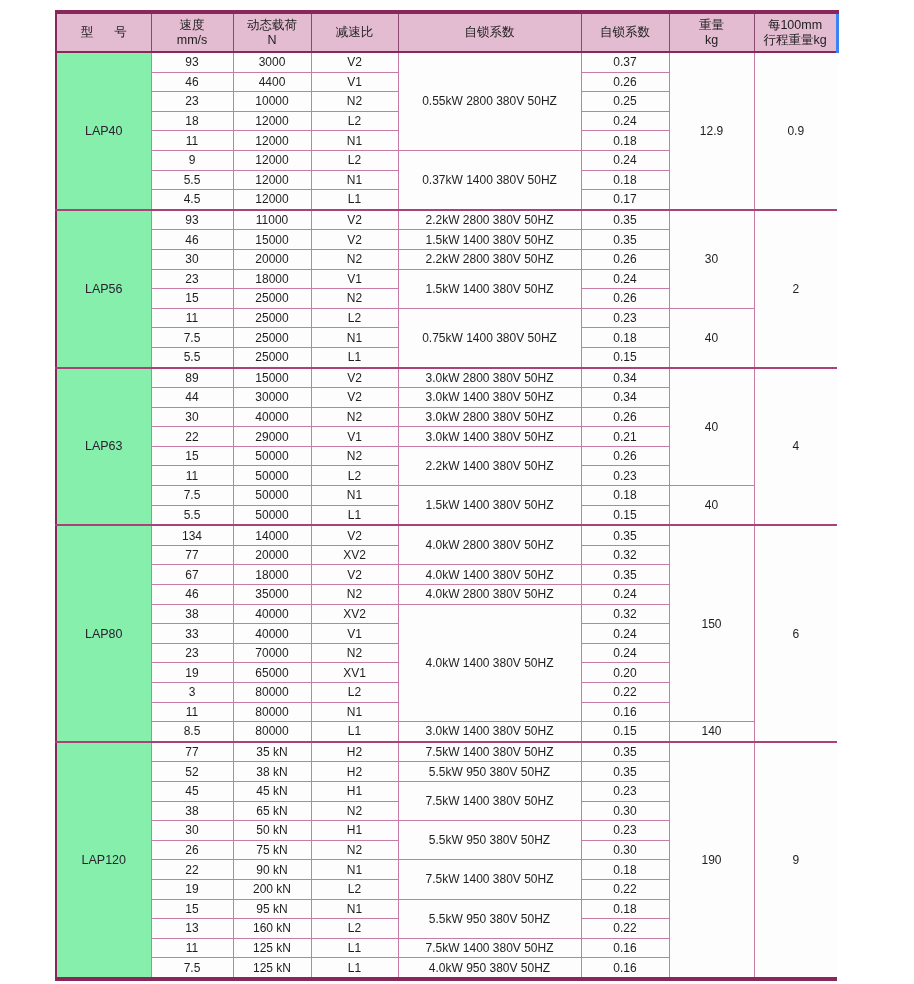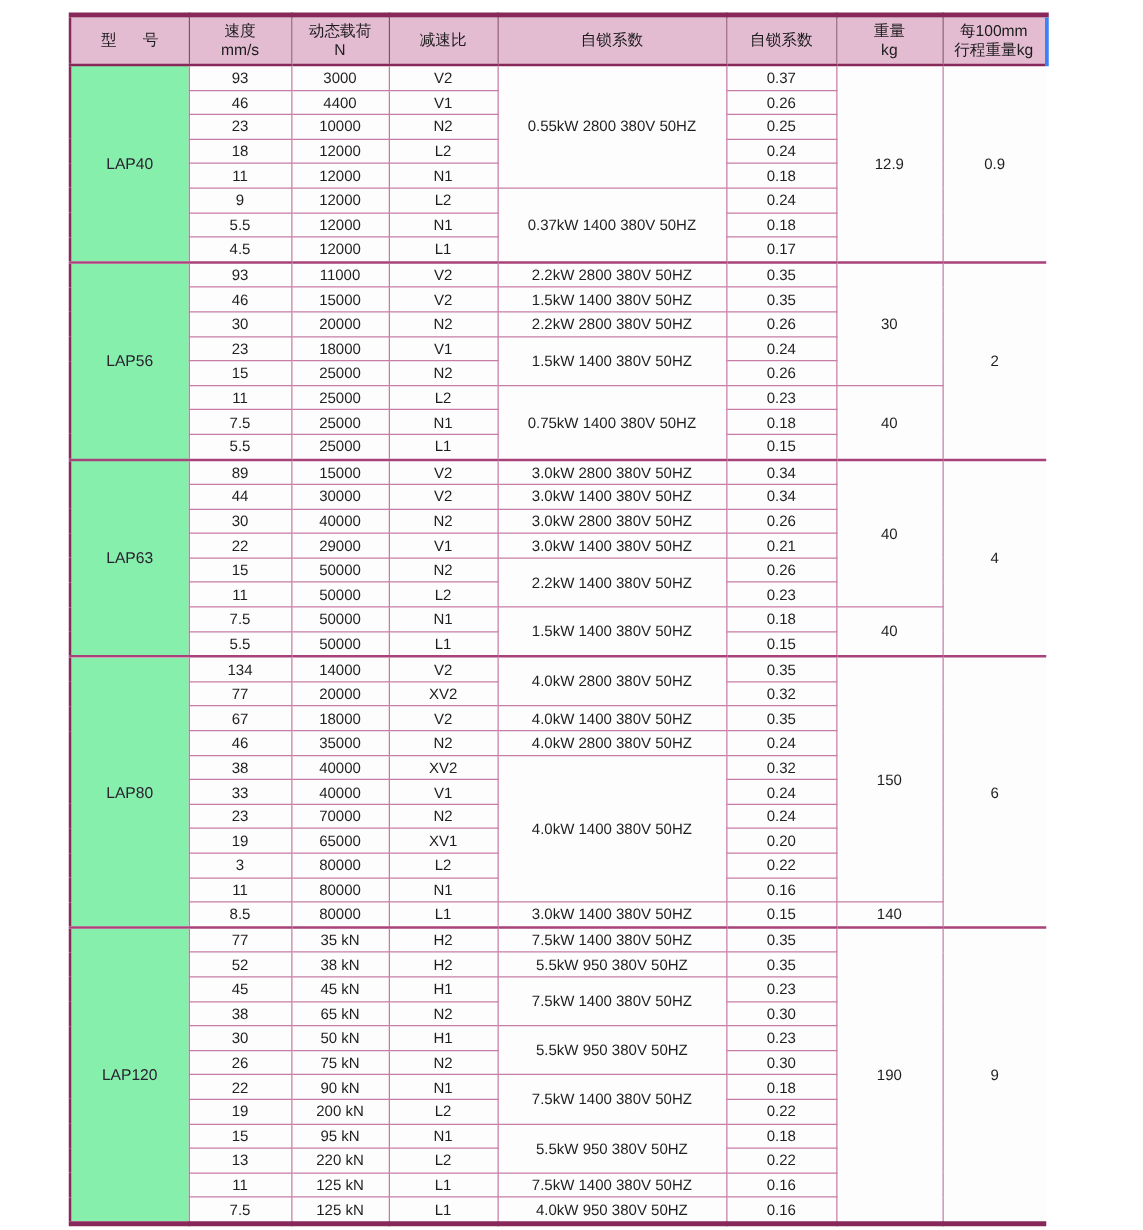--- a/index.html
+++ b/index.html
@@ -384,21 +384,21 @@
         </tr>
         <tr>
           <td class="speed-cell">15</td>
           <td class="load-cell">95 kN</td>
           <td class="ratio-cell">N1</td>
           <td class="motor-cell" rowspan="2">5.5kW 950 380V 50HZ</td>
           <td class="lock-cell">0.18</td>
         </tr>
         <tr>
           <td class="speed-cell">13</td>
-          <td class="load-cell">220 kN</td>
+          <td class="load-cell">160 kN</td>
           <td class="ratio-cell">L2</td>
           <td class="lock-cell">0.22</td>
         </tr>
         <tr>
           <td class="speed-cell">11</td>
           <td class="load-cell">125 kN</td>
           <td class="ratio-cell">L1</td>
           <td class="motor-cell" rowspan="1">7.5kW 1400 380V 50HZ</td>
           <td class="lock-cell">0.16</td>
         </tr>

